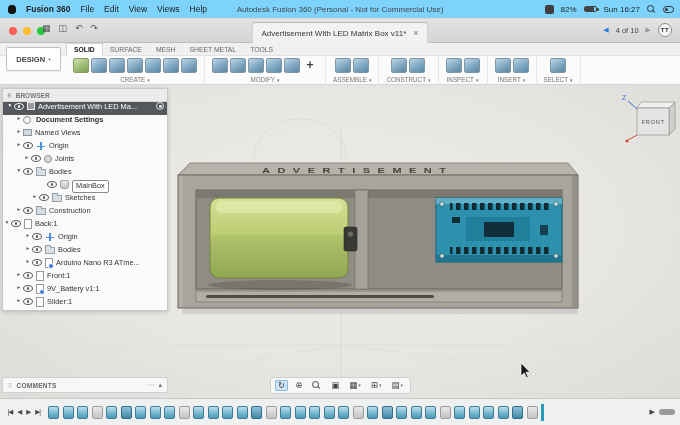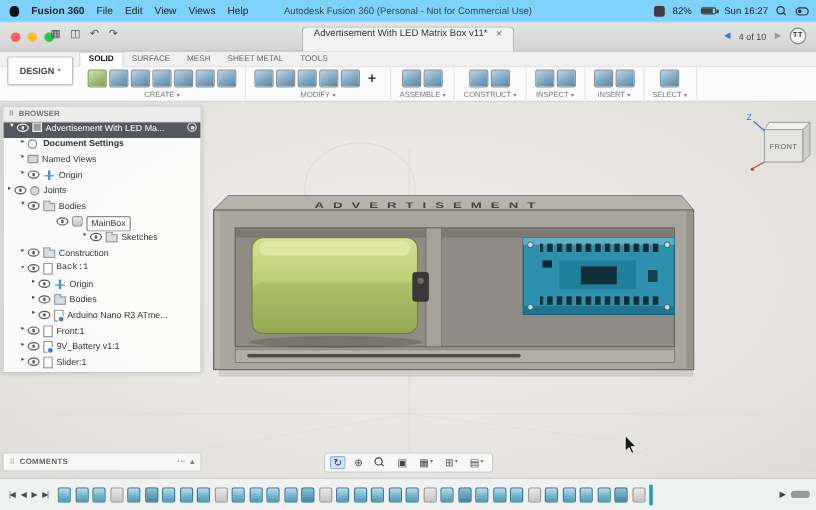--- a/index.html
+++ b/index.html
@@ -27,21 +27,21 @@
 
   
   .titlebar{position:absolute;top:19px;left:0;right:0;height:24px;
     background:linear-gradient(#e4e4e4,#d3d3d3);border-bottom:1px solid #bdbdbd;z-index:55;}
   .lights{position:absolute;left:9px;top:8px;display:flex;gap:6px;}
   .light{width:8px;height:8px;border-radius:50%;}
   .l-red{background:#ff5f57;}.l-yel{background:#febc2e;}.l-grn{background:#28c840;}
   .win-icons{position:absolute;left:42px;top:4px;display:flex;gap:8px;font-size:9px;color:#555;}
   .doc-tab{position:absolute;left:50%;transform:translateX(-50%);top:3px;height:21px;
     background:#f2f2f2;border:1px solid #b8b8b8;border-bottom:none;border-radius:4px 4px 0 0;
-    display:flex;align-items:flex-start;gap:7px;padding:0 9px;font-size:8px;color:#333;white-space:nowrap;}
+    display:flex;align-items:center;gap:7px;padding:0 9px;font-size:8px;color:#333;white-space:nowrap;}
   .tab-close{color:#777;font-size:9px;}
   .tb-right{position:absolute;right:8px;top:4px;display:flex;align-items:center;gap:7px;font-size:7.5px;color:#444;}
   .pager-arrow-l{color:#2a7de1;font-size:7px;}
   .pager-arrow-r{color:#999;font-size:7px;}
   .avatar{width:14px;height:14px;border-radius:50%;background:#f4f4f4;border:1px solid #8c8c8c;
     display:flex;align-items:center;justify-content:center;font-size:6px;font-weight:bold;color:#333;letter-spacing:.5px;}
 
   
   .tabstrip{position:absolute;top:43px;left:0;right:0;height:13px;background:#f0f0f0;
     border-bottom:1px solid #e3e3e3;z-index:50;}
@@ -374,51 +374,51 @@
         <span class="chev">▸</span>
         <span class="ti ti-views"></span>
         <span class="tlabel">Named Views</span>
       </div>
       <div class="trow" style="padding-left: 12px;">
         <span class="chev">▸</span>
         <span class="eye"></span>
         <span class="ti ti-origin"></span>
         <span class="tlabel">Origin</span>
       </div>
-      <div class="trow" style="padding-left: 1px;">
+      <div class="trow" style="padding-left: 20px;">
         <span class="chev">▸</span>
         <span class="eye"></span>
         <span class="ti ti-joints"></span>
         <span class="tlabel">Joints</span>
       </div>
       <div class="trow" style="padding-left: 12px;">
         <span class="chev">▾</span>
         <span class="eye"></span>
         <span class="ti ti-folder"></span>
         <span class="tlabel">Bodies</span>
       </div>
       <div class="trow" style="padding-left: 36px;">
         <span class="chev"></span>
         <span class="eye"></span>
         <span class="ti ti-body"></span>
         <span class="tlabel rename">MainBox</span>
       </div>
-      <div class="trow" style="padding-left: 28px; margin-left: 36px;">
+      <div class="trow" style="padding-left: 28px;">
         <span class="chev">▸</span>
         <span class="eye"></span>
         <span class="ti ti-folder"></span>
         <span class="tlabel">Sketches</span>
       </div>
       <div class="trow" style="padding-left: 12px;">
         <span class="chev">▸</span>
         <span class="eye"></span>
         <span class="ti ti-folder"></span>
         <span class="tlabel">Construction</span>
       </div>
-      <div class="trow" style="padding-left: 12px; font-family: Liberation Mono, monospace;">
+      <div class="trow" style="">
         <span class="chev">▾</span>
         <span class="eye"></span>
         <span class="ti ti-comp"></span>
         <span class="tlabel">Back:1</span>
       </div>
       <div class="trow" style="padding-left: 21px;">
         <span class="chev">▸</span>
         <span class="eye"></span>
         <span class="ti ti-origin"></span>
         <span class="tlabel">Origin</span>

